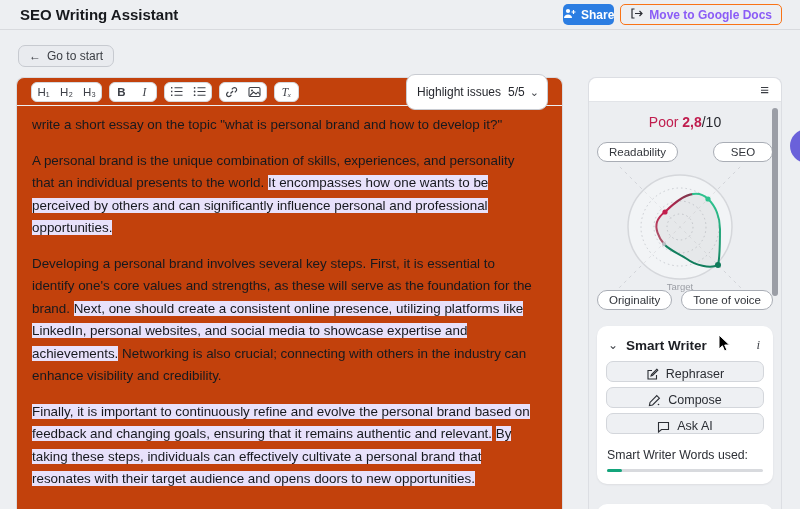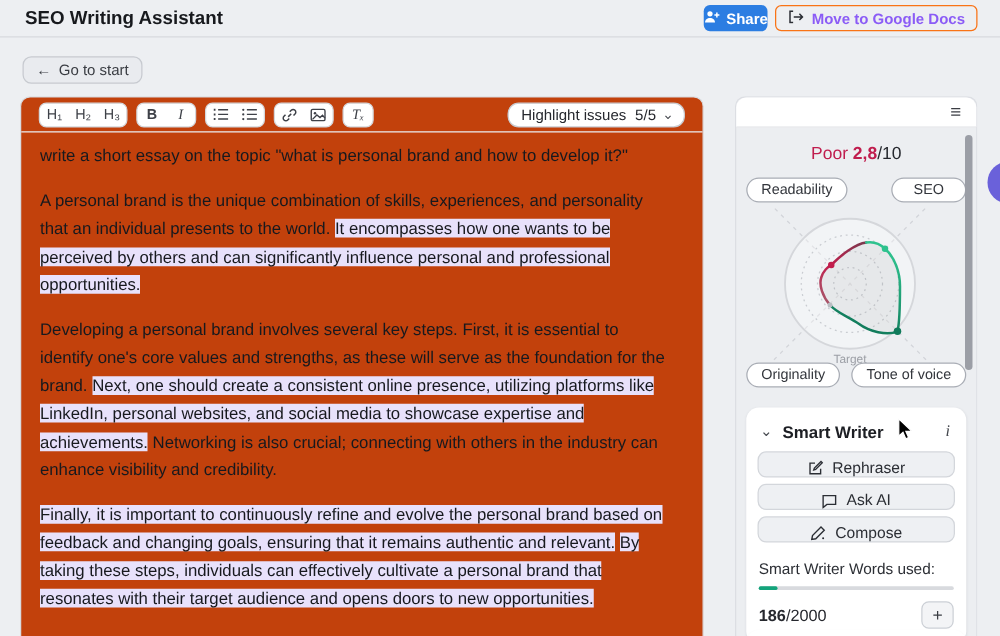--- a/index.html
+++ b/index.html
@@ -52,21 +52,21 @@
     display: flex; border: 1px solid #d4d7dc; border-radius: 6px; overflow: hidden;
     background: #fff; height: 20px;
   }
   .tb-btn {
     border: none; background: transparent; font-family: inherit;
     min-width: 23px; padding: 0 4px; font-size: 11.5px; color: #3e4148;
     display: flex; align-items: center; justify-content: center; cursor: pointer;
   }
   .tb-btn svg { display: block; }
   .hl-issues {
-    margin-left: auto; width: 142px; height: 20px;
+    margin-left: auto; width: 142px; height: 36px;
     border: 1px solid #c9ccd2; border-radius: 9px; background: #fff;
     display: flex; align-items: center; padding: 0 8px 0 10px;
     font-size: 12px; color: #26282e; cursor: pointer;
   }
   .hl-issues .count { margin-left: auto; }
   .hl-issues .chev { margin-left: 5px; font-size: 11px; color: #44474d; line-height: 10px; }
   .editor-content { padding: 8px 22px 0 15px; font-size: 13.4px; line-height: 22.5px; color: #17191e; }
   .editor-content p { margin: 0 0 13px 0; }
   .editor-content .hl { background: #e8e1fb; }
   
@@ -290,42 +290,38 @@
       <span>
         <svg width="13" height="13" viewBox="0 0 13 13" fill="none" stroke="#2b2e34" stroke-width="1.1">
           <path d="M6 2.5H2v8.5h8.5V7"></path>
           <path d="M10.8 1.2l1 1L6.5 7.5 5 8l.5-1.5z"></path>
         </svg>
       </span>
       <span>Rephraser</span>
     </button>
     <button class="sw-btn">
       <span>
-        <svg width="13" height="12" viewBox="0 0 13 12" fill="none" stroke="#2b2e34" stroke-width="1.1">
-          <path d="M1.5 1.5h10v7h-7l-3 2.5z"></path>
-        </svg>
-      </span>
-      <span>Ask AI</span>
-    </button>
-    <button class="sw-btn">
-      <span>
         <svg width="13" height="13" viewBox="0 0 13 13" fill="none" stroke="#2b2e34" stroke-width="1.1">
           <path d="M8.8 1.6l2.6 2.6-6.8 6.8-3.2.6.6-3.2z"></path>
           <circle cx="10.5" cy="10.5" r="0.8" fill="#2b2e34" stroke="none"></circle>
         </svg>
       </span>
       <span>Compose</span>
     </button>
+    <button class="sw-btn">
+      <span>
+        <svg width="13" height="12" viewBox="0 0 13 12" fill="none" stroke="#2b2e34" stroke-width="1.1">
+          <path d="M1.5 1.5h10v7h-7l-3 2.5z"></path>
+        </svg>
+      </span>
+      <span>Ask AI</span>
+    </button>
     <div class="sw-words-label">Smart Writer Words used:</div>
     <div class="sw-progress">
       <div class="sw-progress-fill" style="width: 9.3%;"></div>
-    </div>
-    <div class="sw-count-row">
-      <span class="sw-count"><b>186</b><span>/2000</span></span>
-      <button class="btn-plus">+</button>
     </div>
   </div>
 
   <div class="next-card"></div>
   <div class="sb-scrollbar"></div>
 </div>
 
 <div class="float-clip">
   <div class="float-bubble"></div>
 </div>

